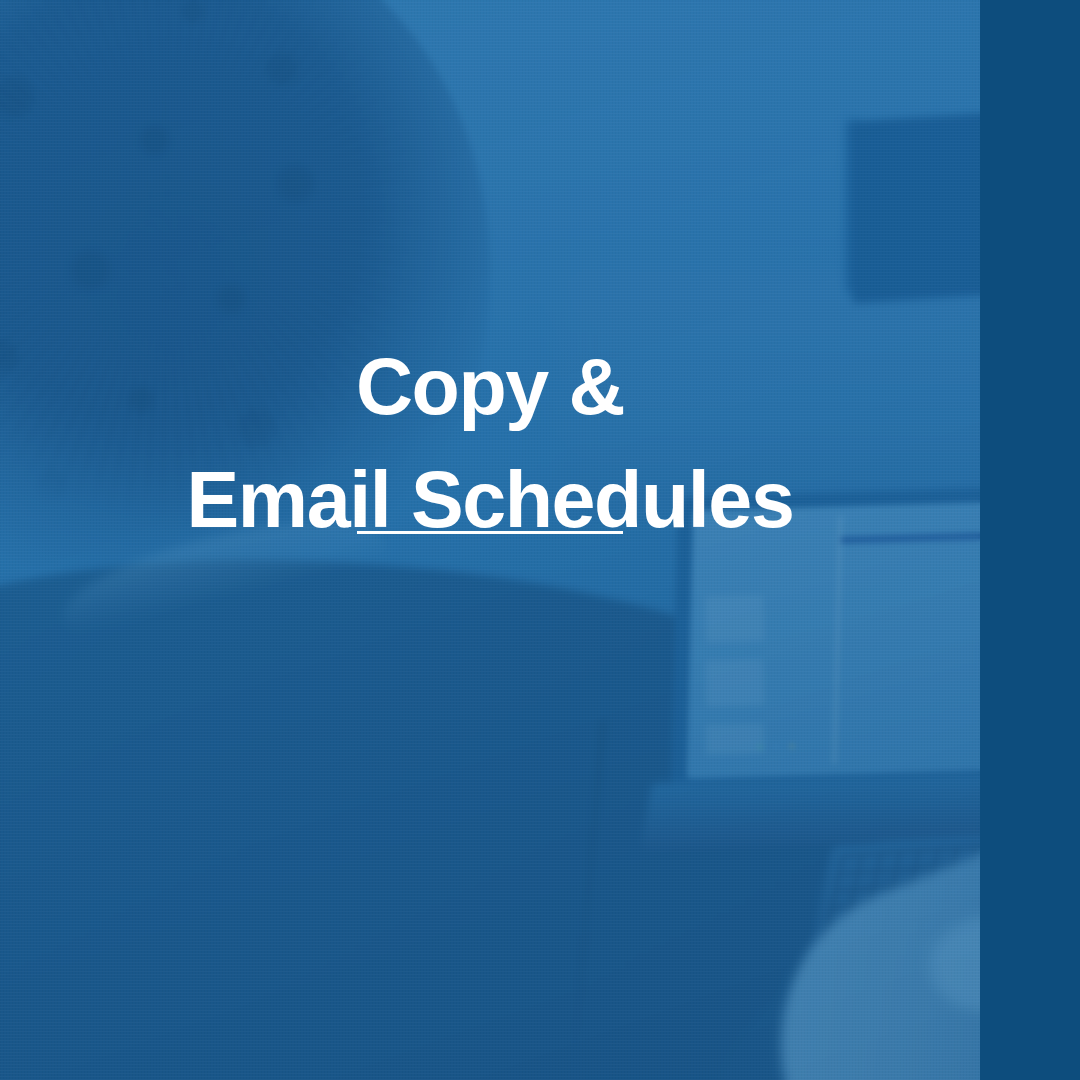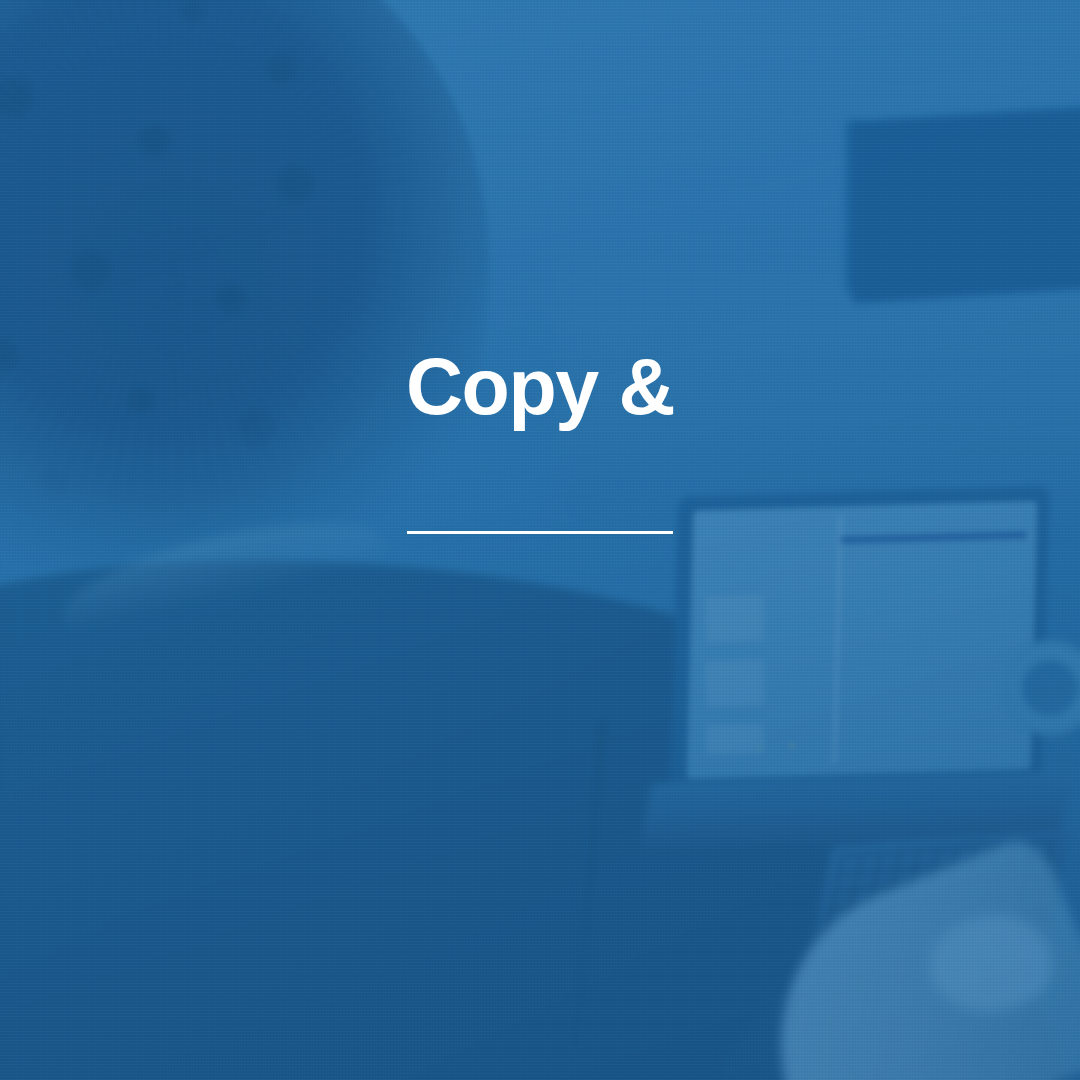--- a/index.html
+++ b/index.html
@@ -4,21 +4,21 @@
 <title>Copy &amp; Email Schedules</title>
 <style>
   html, body {
     margin: 0;
     padding: 0;
     background: #0d4d7d;
   }
 
   .canvas {
     position: relative;
-    width: 1080px;
+    width: 980px;
     height: 1080px;
     overflow: hidden;
     background: #2f7fb5;
     font-family: "Liberation Sans", sans-serif;
     -webkit-font-smoothing: antialiased;
   }
 
   
   .photo {
     position: absolute;
@@ -458,20 +458,21 @@
     <div class="photo-soften"></div>
     <div class="duotone"></div>
     <div class="tint"></div>
     <div class="grain"></div>
   </div>
 
   <div class="content">
 
     <h1 class="headline">
       <span class="line">Copy &amp;</span>
+      <span class="line">Email Schedules</span>
     </h1>
 
     <hr class="divider">
 
 
   </div>
 
 </div>
 
 </body></html>

